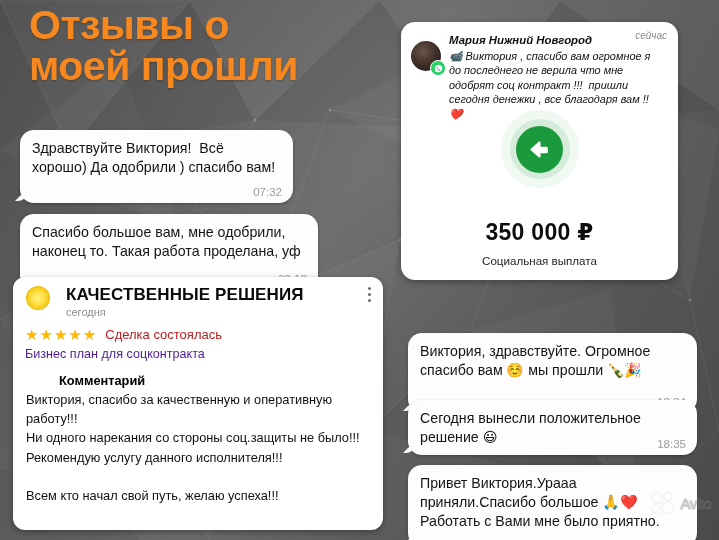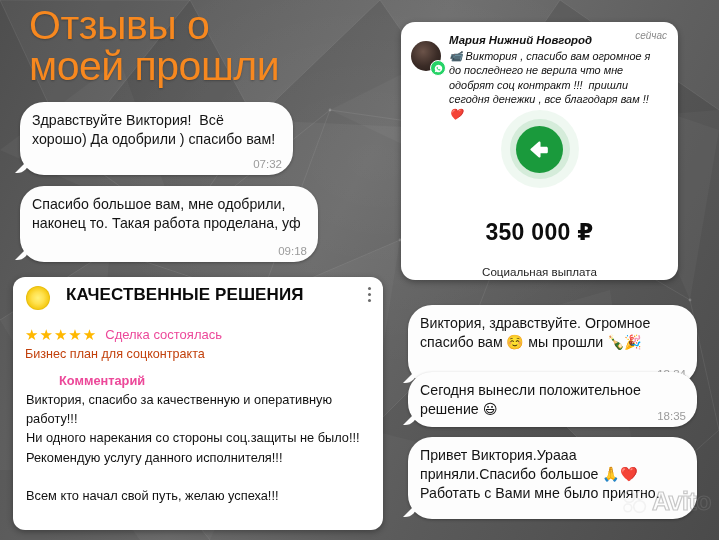--- a/index.html
+++ b/index.html
@@ -14,31 +14,32 @@
     background:
       radial-gradient(ellipse 420px 300px at 52% 30%, rgba(255,255,255,0.055), rgba(255,255,255,0) 70%),
       linear-gradient(118deg,#4e4e4e 0%,#5d5d5d 22%,#6a6a6a 45%,#5b5b5b 68%,#4a4a4a 100%);
   }
   
   #poly{position:absolute;inset:0;width:719px;height:540px;pointer-events:none;}
 
   
   .headline{
     position:absolute;left:29px;top:5px;width:330px;
-    font-size:41px;line-height:0.99;font-weight:normal;
+    font-size:41px;line-height:0.99;font-weight:bold;
     color:#F7881F;letter-spacing:-0.5px;
     text-shadow:0 1px 2px rgba(0,0,0,0.25);
   }
   .headline .l2{display:block;}
 
   
   .bubble{
-    position:absolute;background:#fdfdfd;border-radius:24px;
+    position:absolute;background:#fdfdfd;border-radius:14px;
     box-shadow:0 1px 3px rgba(0,0,0,0.30);
     color:#141414;
+    margin-top:28px;
   }
   .bubble .txt{
     font-size:14.2px;line-height:1.33;padding:9px 12px 8px 12px;
     white-space:pre-wrap;word-wrap:break-word;
   }
   .bubble .time{
     position:absolute;right:11px;bottom:5px;
     font-size:11.5px;color:#9b9b9b;
   }
   .tail{
@@ -97,21 +98,21 @@
     width:60px;height:60px;border-radius:50%;
     background:rgba(26,154,60,0.12);
     display:flex;align-items:center;justify-content:center;
   }
   .ring3{
     width:47px;height:47px;border-radius:50%;background:#1A9A3C;
     display:flex;align-items:center;justify-content:center;
   }
   .ring3 svg{width:25px;height:25px;display:block;}
   .amount{margin-top:31px;font-size:23px;font-weight:bold;color:#0d0d0d;letter-spacing:0.3px;}
-  .paylabel{margin-top:19px;font-size:11.6px;color:#262626;}
+  .paylabel{margin-top:8px;font-size:11.6px;color:#262626;}
 
   
   #rev-card{
     position:absolute;left:13px;top:277px;width:370px;height:253px;
     background:#fff;border-radius:12px;box-shadow:0 2px 6px rgba(0,0,0,0.33);
     overflow:hidden;
   }
   #rev-head{position:relative;padding:8px 10px 0 10px;height:36px;}
   .rev-avatar{
     position:absolute;left:13px;top:9px;width:24px;height:24px;border-radius:50%;
@@ -120,34 +121,34 @@
   }
   .rev-name{margin-left:43px;font-size:17px;font-weight:bold;color:#0b0b0b;letter-spacing:0.1px;}
   .rev-when{margin-left:43px;margin-top:1px;font-size:11px;color:#8e8e8e;}
   .kebab{
     position:absolute;right:12px;top:10px;width:3px;
     display:flex;flex-direction:column;gap:3px;align-items:center;
   }
   .kebab i{width:3px;height:3px;border-radius:50%;background:#6b6b6b;display:block;}
   .rev-rating{display:flex;align-items:center;gap:0;margin:6px 0 0 12px;}
   .stars{letter-spacing:1px;font-size:15px;color:#FFB800;line-height:1;}
-  .deal{margin-left:8px;font-size:13px;color:#ec4899;}
-  .rev-sub{margin:5px 0 0 12px;font-size:12.6px;color:#c2410c;}
-  .rev-ctitle{margin:12px 0 0 13px;font-size:12.8px;font-weight:bold;color:#ec4899;padding-left:33px;}
+  .deal{margin-left:8px;font-size:13px;color:#b91c1c;}
+  .rev-sub{margin:5px 0 0 12px;font-size:12.6px;color:#4c1d95;}
+  .rev-ctitle{margin:12px 0 0 13px;font-size:12.8px;font-weight:bold;color:#000000;padding-left:33px;}
   .rev-ctext{margin:2px 13px 0 13px;font-size:12.8px;line-height:1.5;color:#111;white-space:pre-wrap;}
 
   
   #wm{
     position:absolute;right:8px;bottom:24px;
     display:flex;align-items:center;gap:4px;
     opacity:0.45;pointer-events:none;
   }
   #wm svg{display:block;}
   #wm .wmtext{
-    font-size:25px;font-weight:bold;color:rgba(255,255,255,0.0);
+    font-size:15px;font-weight:normal;color:rgba(255,255,255,0.0);
     -webkit-text-stroke:1.2px rgba(120,120,120,0.9);
     letter-spacing:-0.5px;
   }
 </style>
 </head>
 <body>
 
 <div id="stage">
 
   <svg id="poly" viewBox="0 0 719 540" preserveAspectRatio="none">
@@ -265,20 +266,21 @@
   <div class="bubble" id="b5">
     <div class="tail"></div>
     <div class="txt">Привет Виктория.Урааа приняли.Спасибо большое 🙏❤️ Работать с Вами мне было приятно.</div>
     <div class="time"></div>
   </div>
 
   <div id="rev-card">
     <div id="rev-head">
       <div class="rev-avatar"></div>
       <div class="rev-name">КАЧЕСТВЕННЫЕ РЕШЕНИЯ</div>
+      <div class="rev-when">сегодня</div>
       <div class="kebab">
         <i></i>
           <i></i>
           <i></i>
       </div>
     </div>
     <div class="rev-rating">
       <span class="stars">★★★★★</span>
       <span class="deal">Сделка состоялась</span>
     </div>

